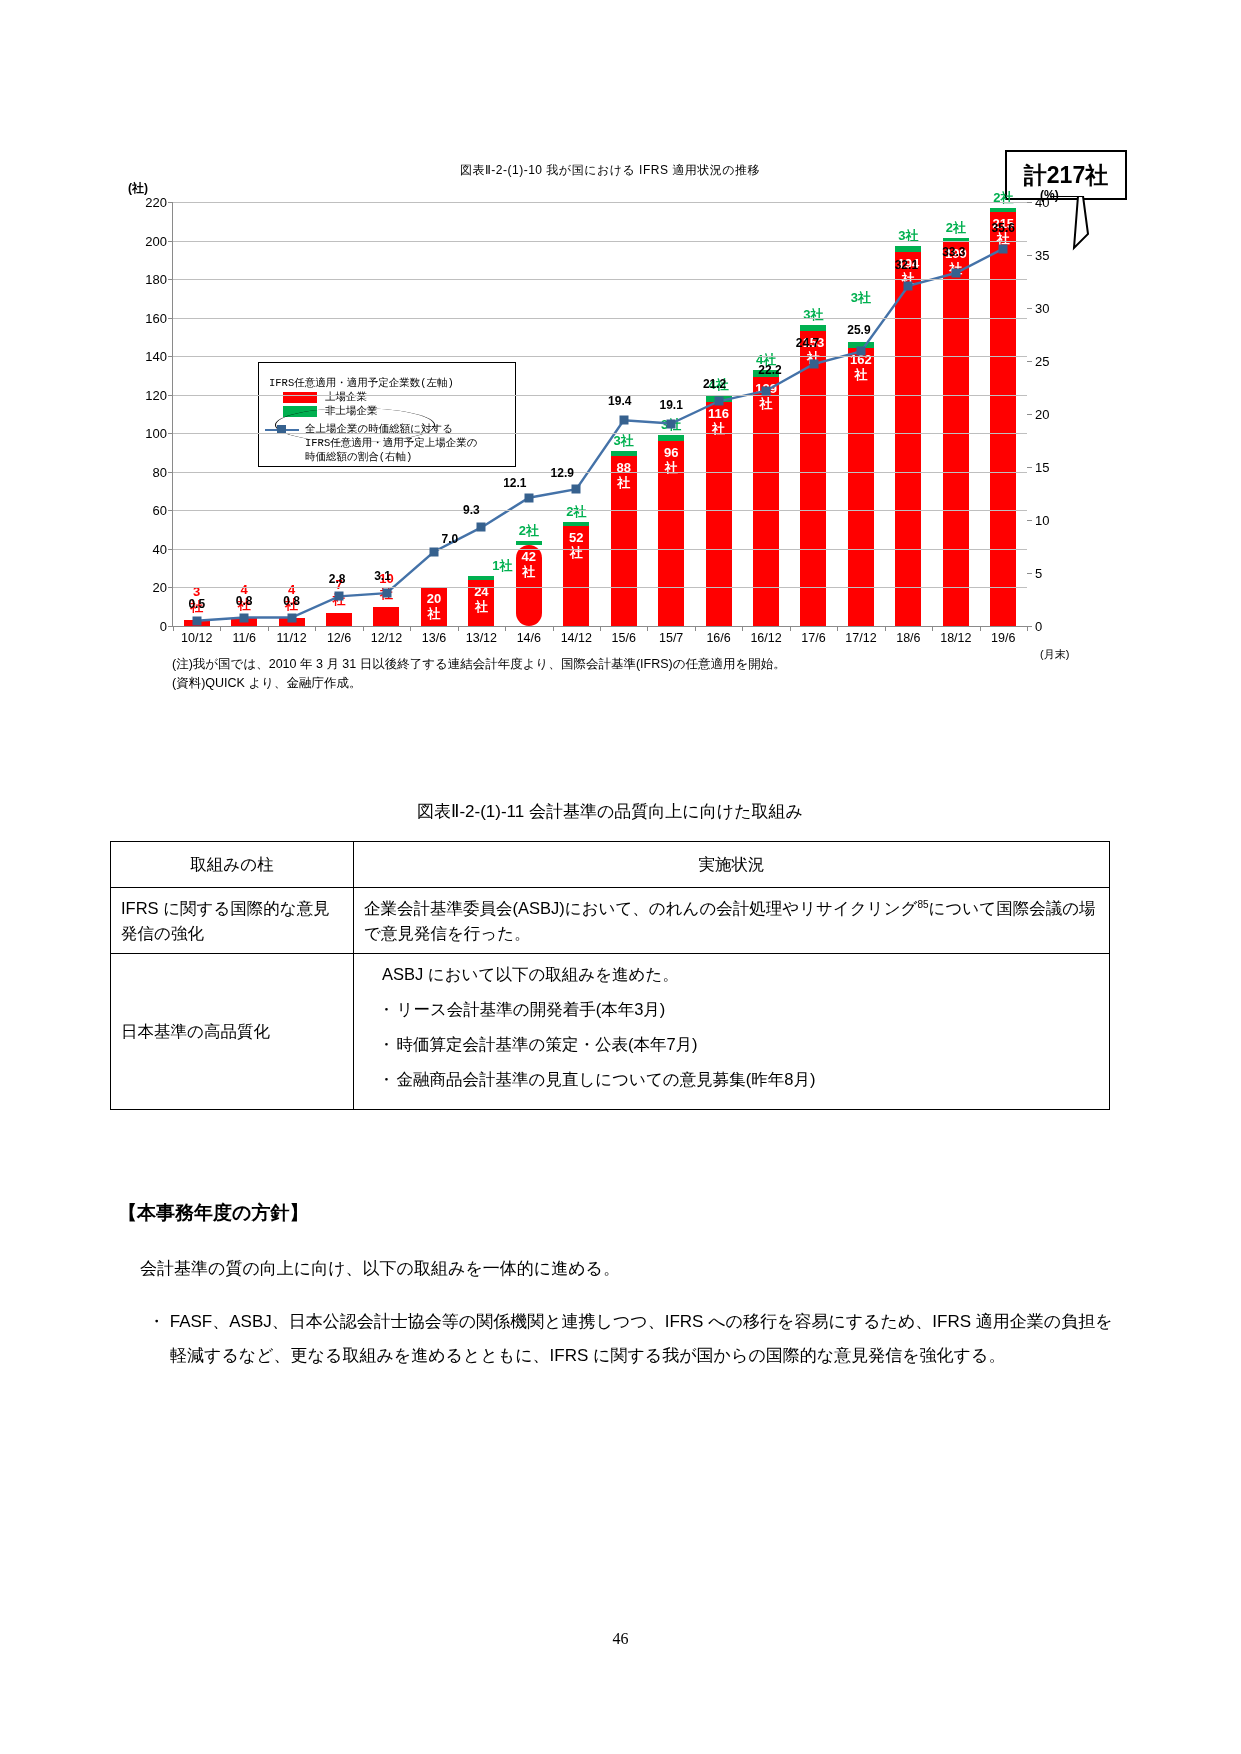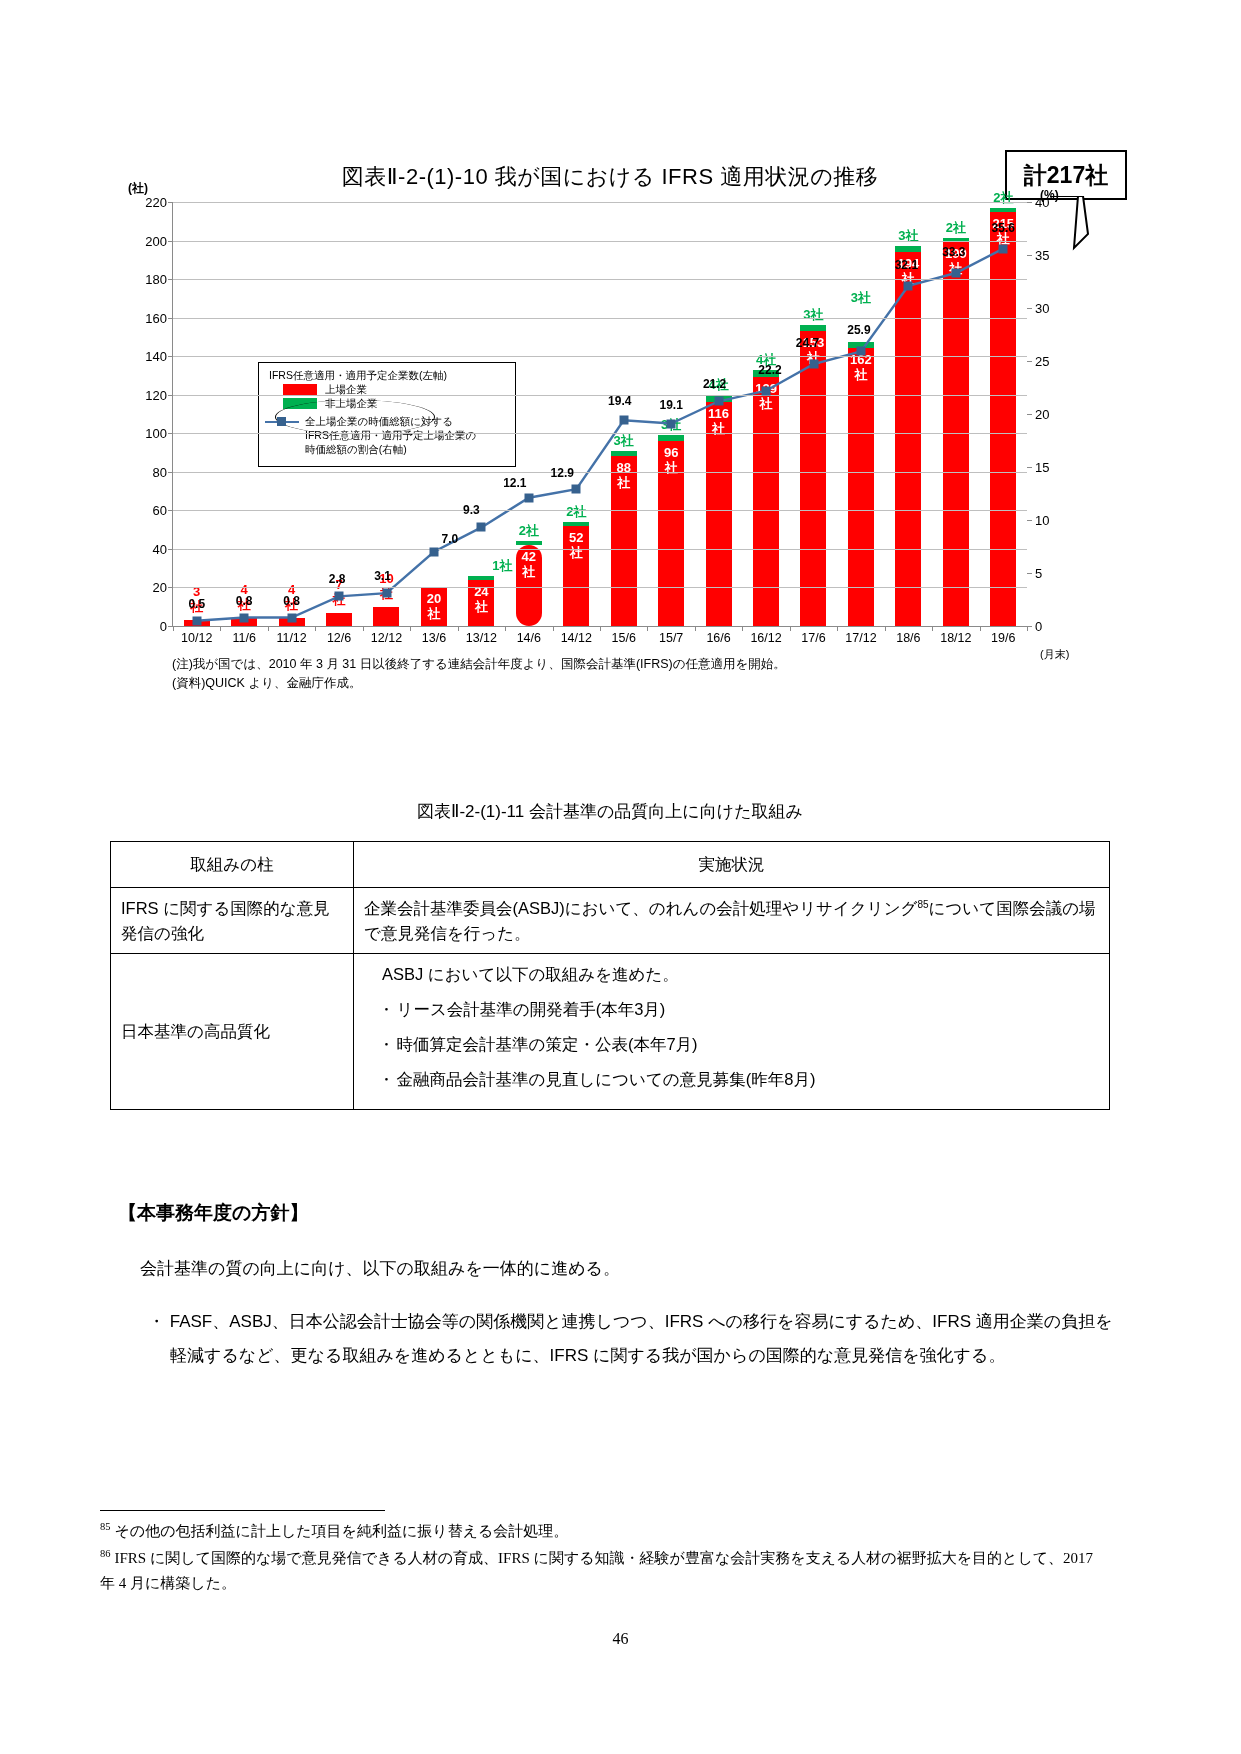--- a/index.html
+++ b/index.html
@@ -7,21 +7,21 @@
     width:1241px;height:1754px;position:relative;
     font-family:"Liberation Sans","DejaVu Sans",sans-serif;
     color:#000;-webkit-font-smoothing:none;
   }
   .page{position:absolute;inset:0;}
 
   
   #figure-1{position:absolute;left:110px;top:150px;width:1010px;height:640px;}
   .fig-title{
     position:absolute;left:180px;top:12px;width:640px;text-align:center;
-    font-size:22px;font-weight:400;letter-spacing:.5px;
+    font-size:12px;font-weight:400;letter-spacing:.5px;
   }
   .callout{
     position:absolute;left:895px;top:0px;width:118px;height:46px;
     border:2px solid #000;background:#fff;
     display:flex;align-items:center;justify-content:center;
     font-size:23px;font-weight:bold;letter-spacing:0px;
   }
   .callout-tail{
     position:absolute;left:940px;top:46px;width:0;height:0;
   }
@@ -74,22 +74,22 @@
   svg.lineplot{position:absolute;inset:0;overflow:visible;}
 
   .xtick{
     position:absolute;top:100%;transform:translateX(-50%);
     margin-top:5px;font-size:12.5px;white-space:nowrap;
   }
   .xtickline{position:absolute;top:100%;height:5px;border-left:1px solid #8a8a8a;}
 
   .legend-box{
     position:absolute;left:85px;top:160px;width:258px;height:105px;
-    border:1px solid #000;background:#fff;padding:4px 6px;box-sizing:border-box;
-    font-size:10.5px;line-height:14px;
+    border:1px solid #000;background:#fff;padding:12px 6px;box-sizing:border-box;
+    font-size:10.5px;line-height:14px;font-family:Liberation Mono, monospace;
   }
   .legend-title{font-size:10.5px;margin:1px 0 0 4px;}
   .legend-row{display:flex;align-items:center;margin-left:18px;gap:8px;}
   .swatch{width:34px;height:11px;display:inline-block;}
   .legend-brace{
     position:absolute;left:10px;top:18px;width:158px;height:34px;
     border:1.2px solid #000;border-top:none;border-bottom:none;border-radius:50%/50%;
     pointer-events:none;
   }
   .legend-line-row{display:flex;align-items:flex-start;gap:6px;margin-top:4px;}
@@ -502,24 +502,15 @@
       </tbody>
     </table>
   </div>
 
   <div id="policy">
     <div class="h-brace">【本事務年度の方針】</div>
     <div class="para">会計基準の質の向上に向け、以下の取組みを一体的に進める。</div>
     <div class="bullet-para">・ FASF、ASBJ、日本公認会計士協会等の関係機関と連携しつつ、IFRS への移行を容易にするため、IFRS 適用企業の負担を軽減するなど、更なる取組みを進めるとともに、IFRS に関する我が国からの国際的な意見発信を強化する。</div>
   </div>
 
-  <div id="footnotes">
-    <div class="fn-rule"></div>
-    <p class="fn">
-      <sup>85</sup><span>その他の包括利益に計上した項目を純利益に振り替える会計処理。</span>
-    </p>
-    <p class="fn">
-      <sup>86</sup><span>IFRS に関して国際的な場で意見発信できる人材の育成、IFRS に関する知識・経験が豊富な会計実務を支える人材の裾野拡大を目的として、2017 年 4 月に構築した。</span>
-    </p>
-  </div>
 
   <div class="pageno">46</div>
 </div>
 
 </body></html>

